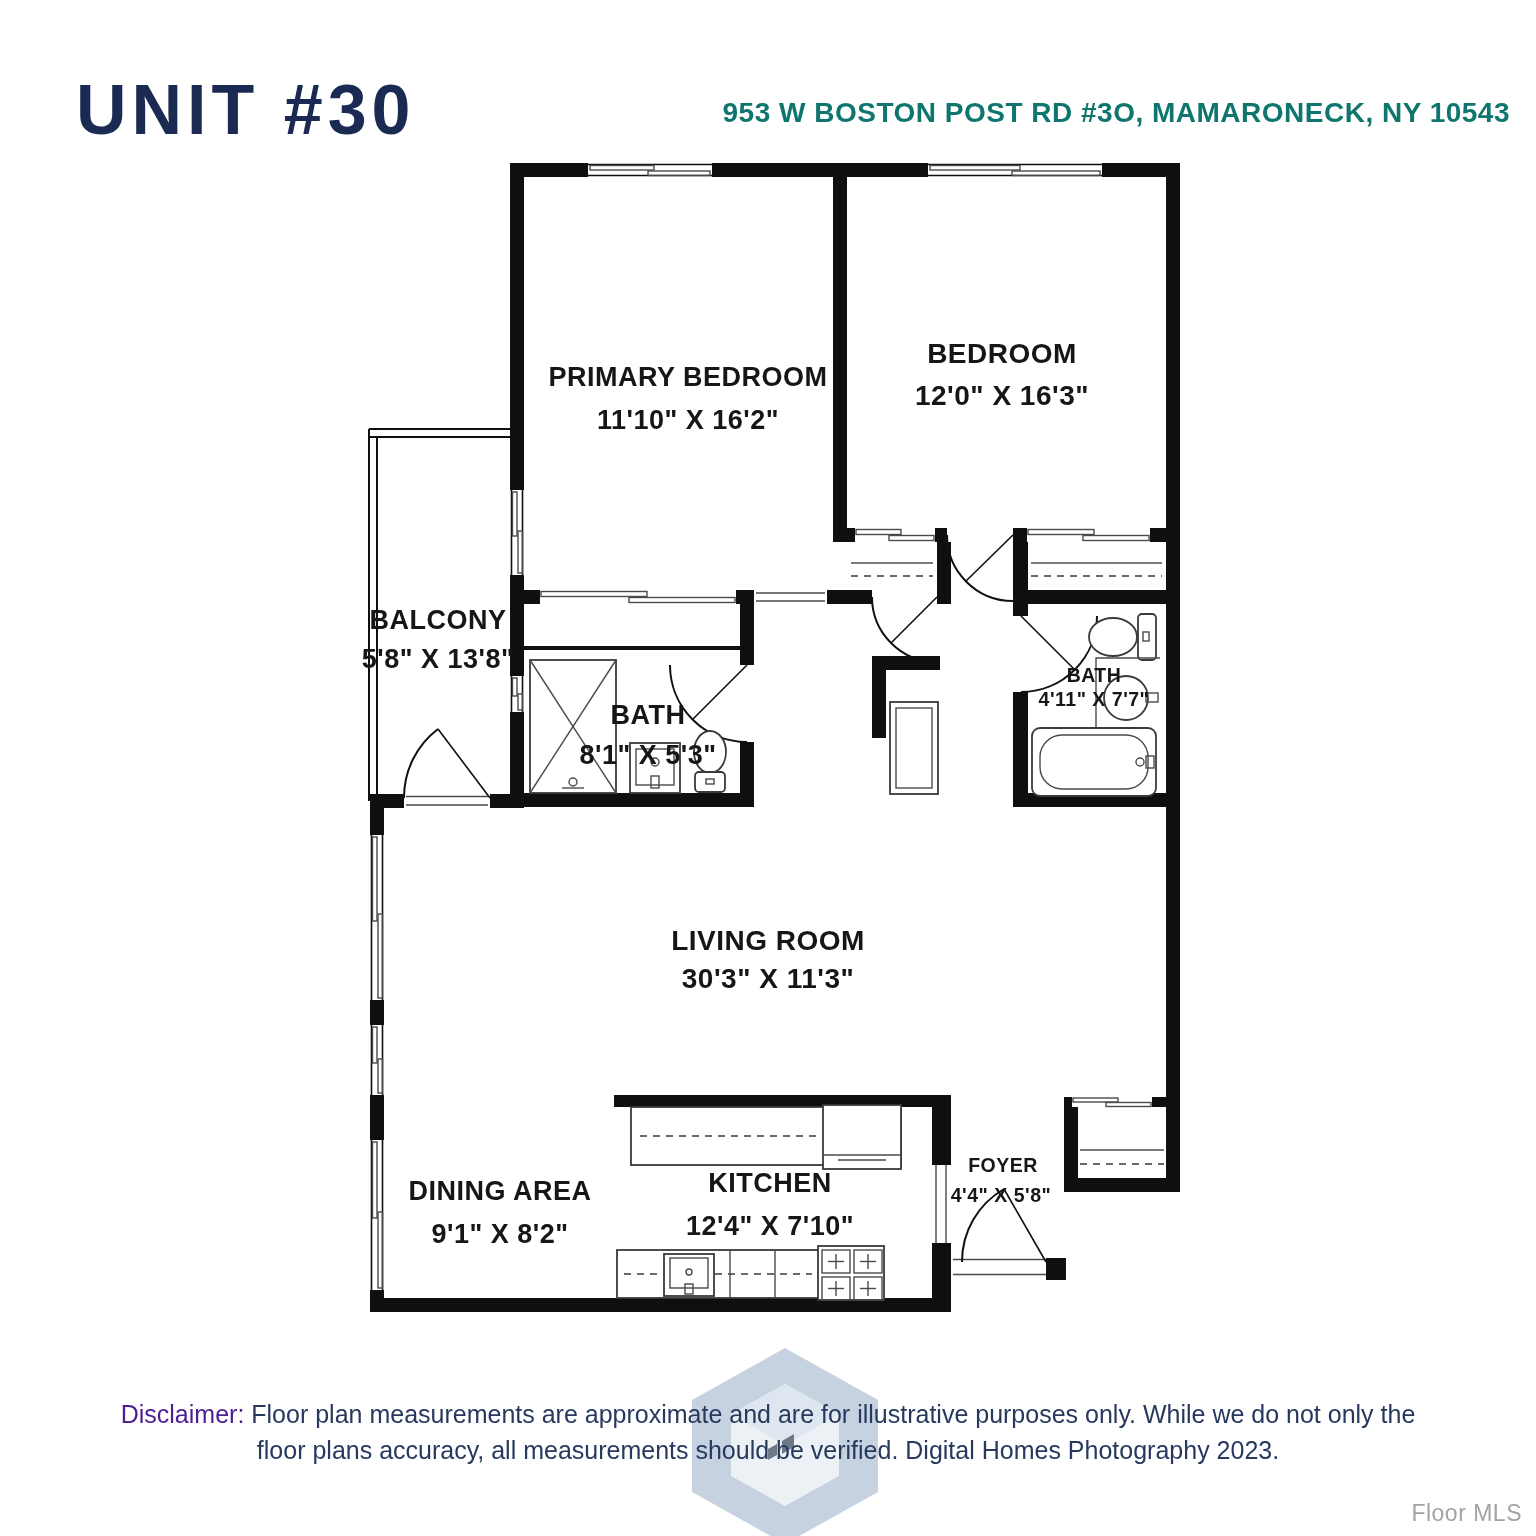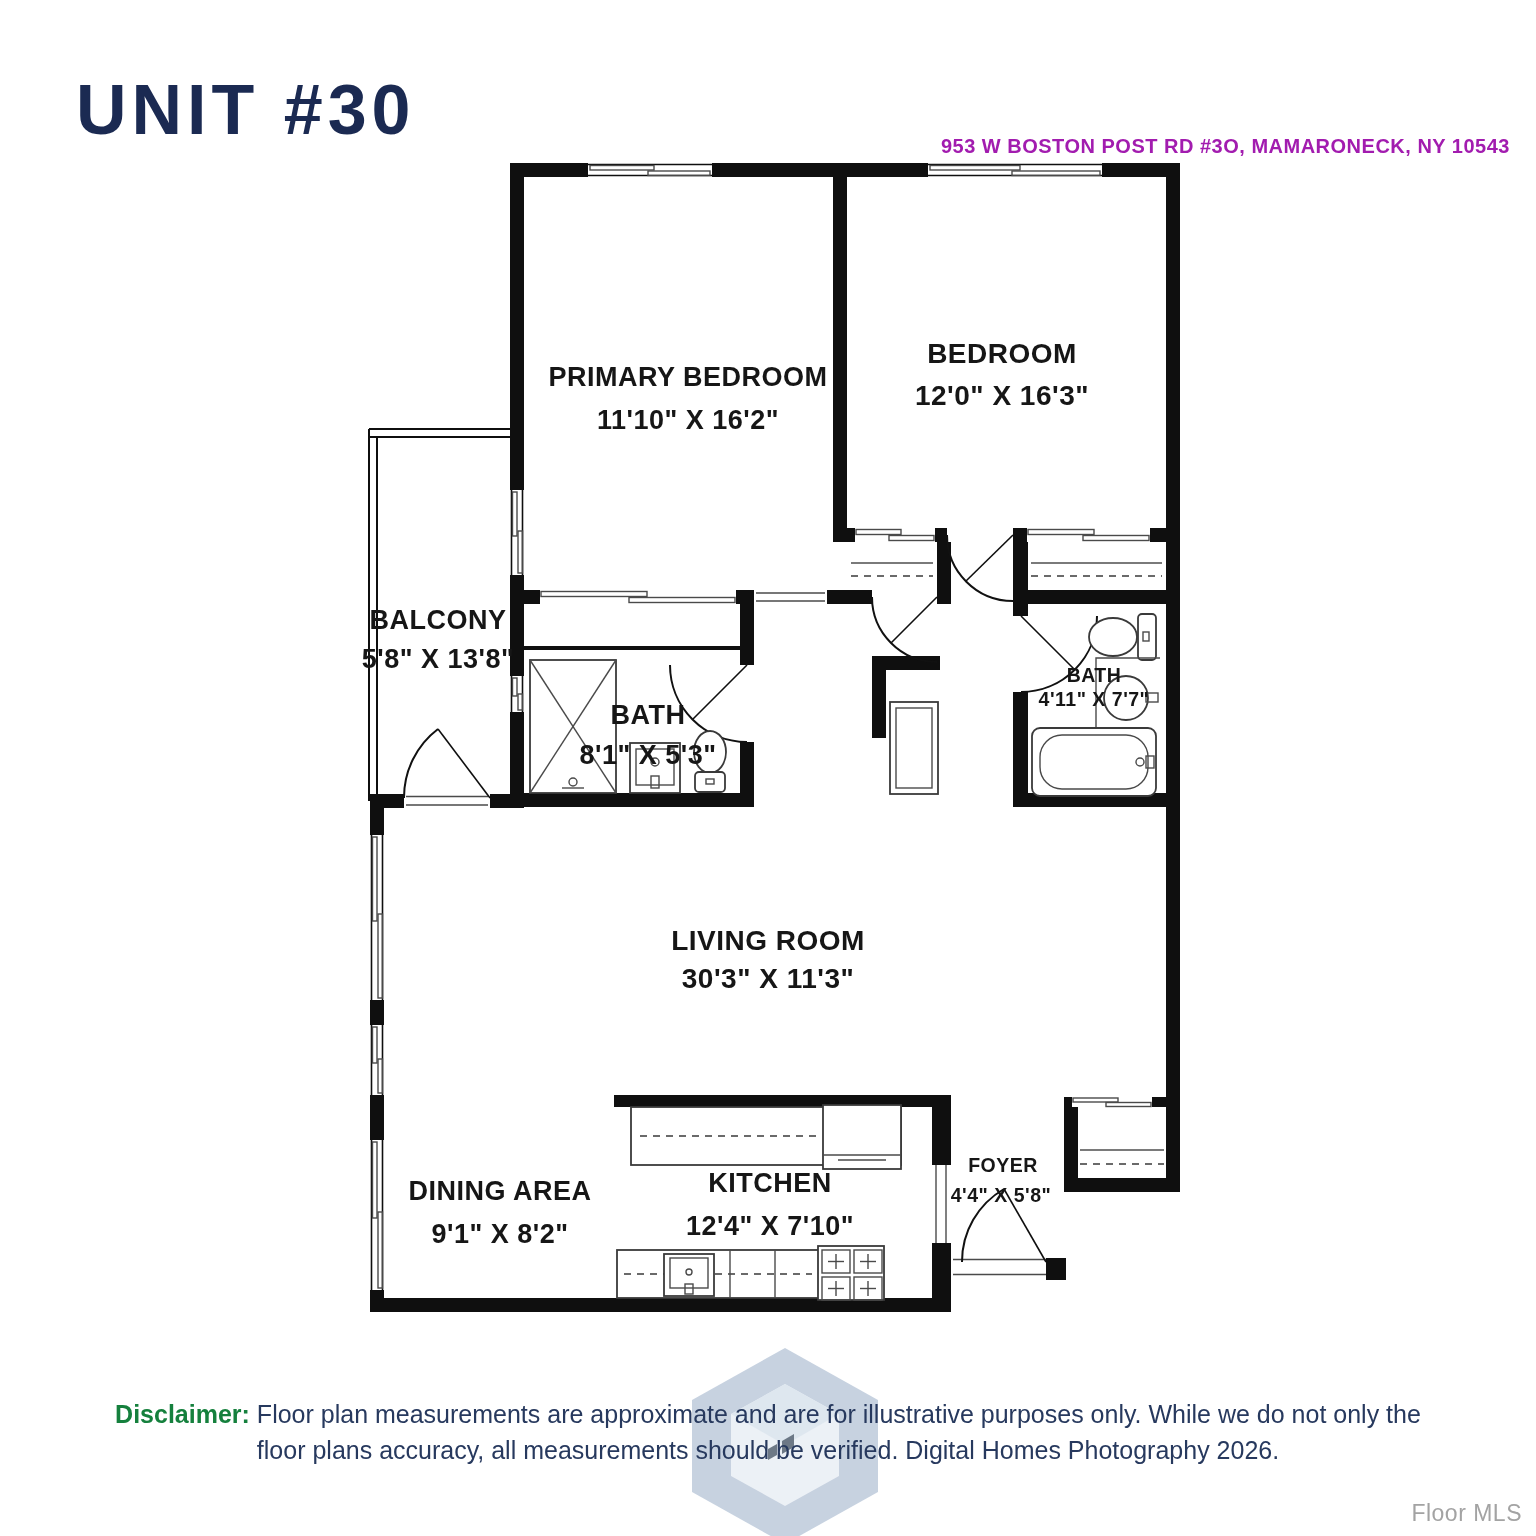--- a/index.html
+++ b/index.html
@@ -7,30 +7,30 @@
     width:1536px;height:1536px;position:relative;background:#ffffff;
     font-family:"Liberation Sans",sans-serif;overflow:hidden;
   }
   .page-title{
     position:absolute;left:76px;top:70px;
     font-size:70px;font-weight:700;letter-spacing:5px;
     color:#1b2a52;
   }
   .address{
     position:absolute;right:26px;top:97px;
-    font-size:20px;font-weight:700;letter-spacing:.5px;
-    color:#a21caf;white-space:nowrap;margin-top:38px;
+    font-size:28px;font-weight:700;letter-spacing:.5px;
+    color:#0f766e;white-space:nowrap;
   }
   .plan-svg{position:absolute;left:0;top:0;}
   .logo-wm{position:absolute;left:692px;top:1348px;}
   .footer{
     position:absolute;left:0;top:1396px;width:1536px;
     text-align:center;color:#27395e;font-size:25px;line-height:36px;
   }
-  .footer .dlabel{color:#15803d;font-weight:700;}
+  .footer .dlabel{color:#4c1d95;font-weight:400;}
   .mls-wm{
     position:absolute;right:14px;top:1500px;
     color:#a3a3a3;font-size:23px;letter-spacing:.5px;
   }
   
   .wall{fill:#0f0f0f;}
   .winband{fill:#ffffff;}
   .ln{stroke:#0f0f0f;stroke-width:1.6;fill:none;}
   .lnth{stroke:#0f0f0f;stroke-width:2;fill:none;}
   .fix{stroke:#3a3a3a;stroke-width:1.8;fill:#ffffff;}
@@ -342,16 +342,16 @@
   <polygon points="93,36 147,66 93,97 39,66" fill="#dde5ee" opacity="0.9"></polygon>
   <path d="M90,93 l12,-7 v13 l-12,7 z" fill="#5f6b7a" opacity="0.9"></path>
   <path d="M76,101 l9,-5 v11 l-9,5 z" fill="#5f6b7a" opacity="0.9"></path>
 </svg>
 
 <div class="footer">
   <div>
     <span class="dlabel">Disclaimer:</span>
     <span>Floor plan measurements are approximate and are for illustrative purposes only. While we do not only the</span>
   </div>
-  <div>floor plans accuracy, all measurements should be verified. Digital Homes Photography 2026.</div>
+  <div>floor plans accuracy, all measurements should be verified. Digital Homes Photography 2023.</div>
 </div>
 
 <div class="mls-wm">Floor MLS</div>
 
 </body></html>

